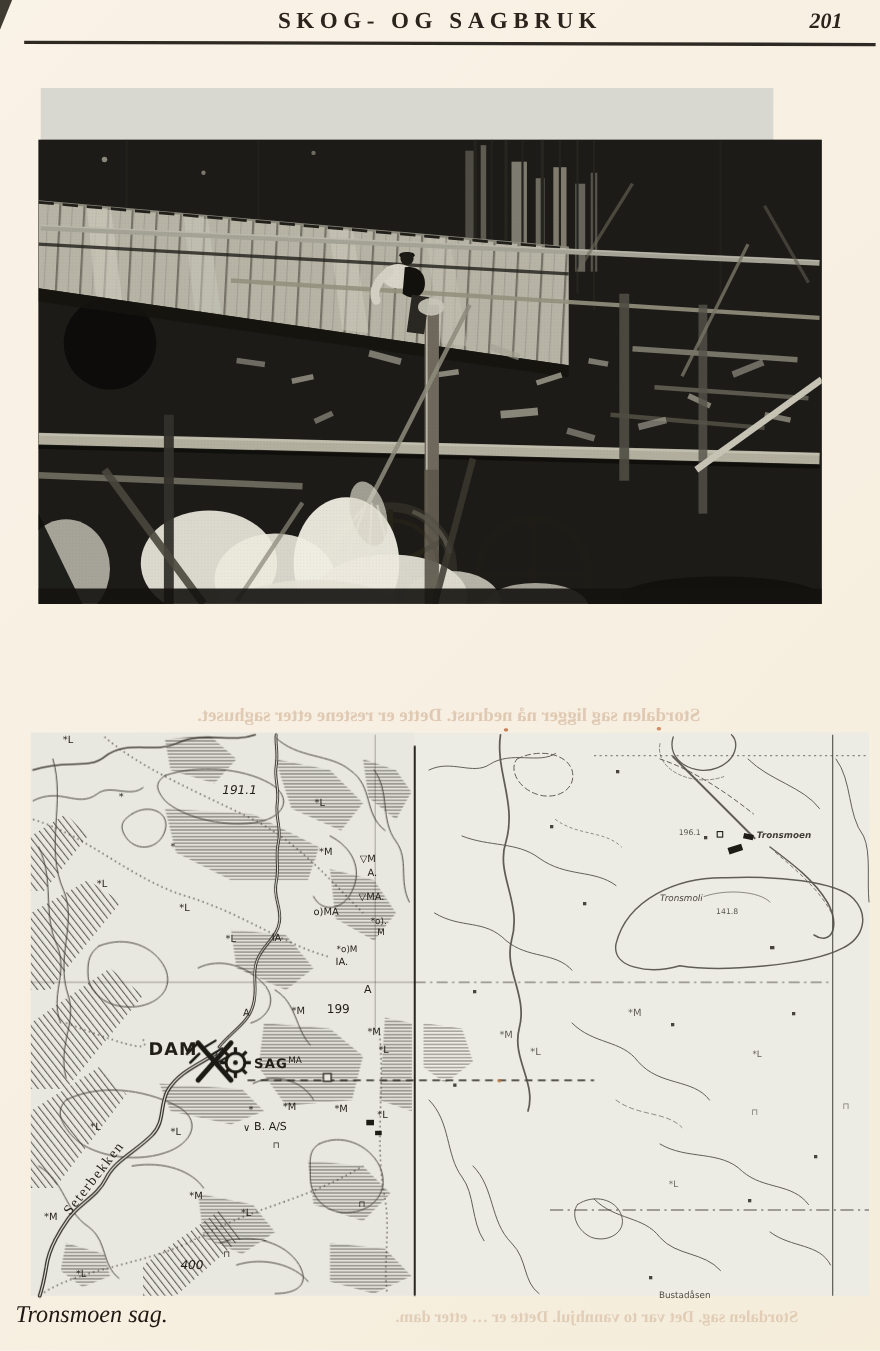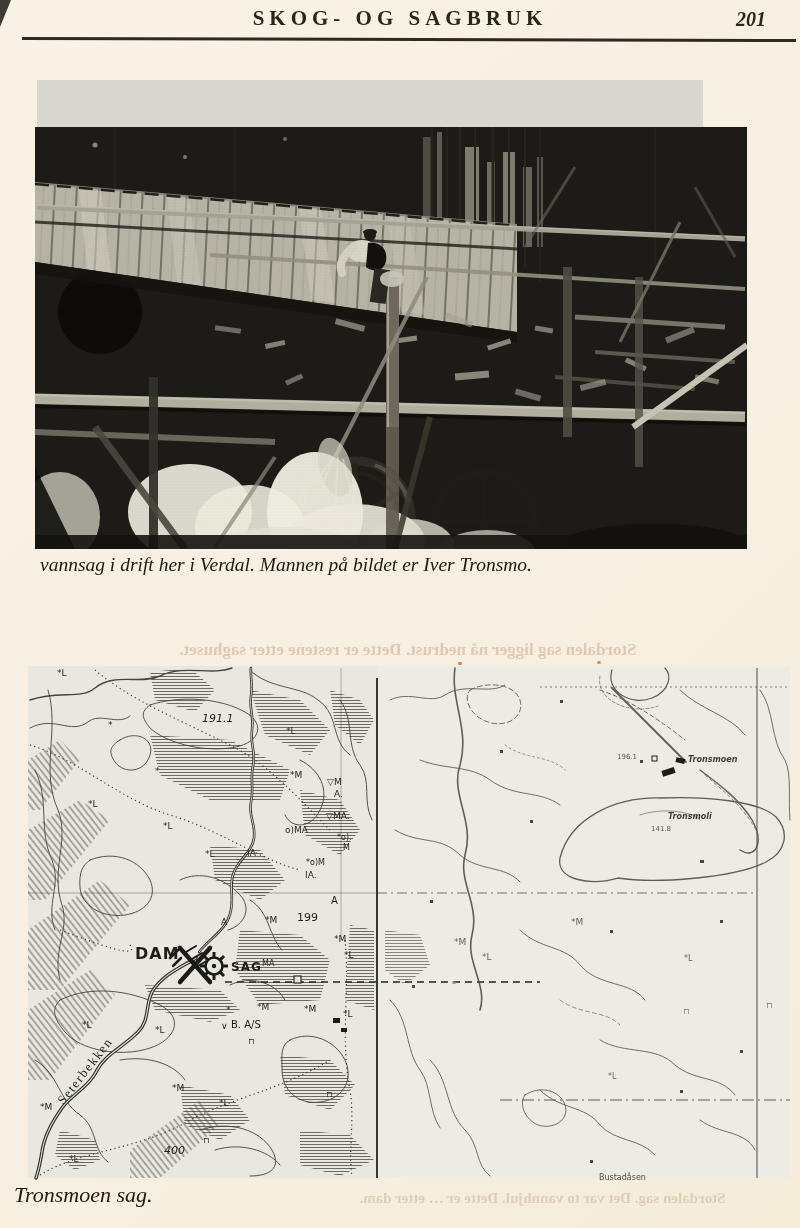--- a/index.html
+++ b/index.html
@@ -191,21 +191,20 @@
       <line x1="240" y1="330" x2="180" y2="420" stroke="#8a8779" stroke-width="4" opacity="0.7"></line>
       <polygon points="0,340 40,422 0,422" fill="#100f0c" opacity="0.9"></polygon>
       <ellipse cx="620" cy="415" rx="90" ry="18" fill="#12110d"></ellipse>
       <rect x="0" y="408" width="712" height="14" fill="#141310" opacity="0.9"></rect>
     </g>
     <rect width="712" height="422" fill="url(#grain)" opacity="0.25"></rect>
   </svg>
 </div>
 
 <div class="abs caption" id="photo-caption">
-  <div>vannsag i drift her i Verdal. Mannen på bildet er Iver Tronsmo.</div>
 </div>
 
 <div class="ghost" id="ghost-mid">Stordalen sag ligger nå nedrust. Dette er restene etter saghuset.</div>
 <div class="ghost" id="ghost-bottom">Stordalen sag. Det var to vannhjul. Dette er … etter dam.</div>
 
 <svg class="abs" id="map-svg" width="800" height="1228" viewBox="0 0 800 1228">
   <defs>
     <pattern id="hH" width="4" height="3" patternUnits="userSpaceOnUse">
       <line x1="0" y1="1.5" x2="4" y2="1.5" stroke="#45433b" stroke-width="0.9"></line>
     </pattern>
@@ -402,21 +401,21 @@
     <span class="ml" style="left: 82px; top: 1021px; font-size: 9px;">*L</span>
     <span class="ml" style="left: 155px; top: 1026px; font-size: 9px;">*L</span>
     <span class="ml" style="left: 172px; top: 1084px; font-size: 9px;">*M</span>
     <span class="ml" style="left: 219px; top: 1099px; font-size: 9px;">*L</span>
     <span class="ml" style="left: 40px; top: 1103px; font-size: 9px;">*M</span>
     <span class="ml" style="left: 69px; top: 1155px; font-size: 9px;">*L</span>
     <span class="ml" style="left: 164px; top: 1145px; font-size: 11px; font-style: italic;">400</span>
     <span class="ml" style="left: 60px; top: 1096px; font-size: 13px; letter-spacing: 1.5px; font-family: &quot;Liberation Serif&quot;, serif; transform-origin: 0px 50%; transform: rotate(-52deg);">Seterbekken</span>
     <span class="ml" style="left: 617px; top: 754px; font-size: 7px; opacity: 0.75;">196.1</span>
     <span class="ml" style="left: 688px; top: 756px; font-size: 8px; font-weight: bold; font-style: italic; opacity: 0.85;">Tronsmoen</span>
-    <span class="ml" style="left: 668px; top: 813px; font-size: 8px; font-weight: bold; font-style: italic; opacity: 0.85;">Tronsmoli</span>
+    <span class="ml" style="left: 600px; top: 813px; font-size: 8px; font-weight: normal; font-style: italic; opacity: 0.85;">Tronsmoli</span>
     <span class="ml" style="left: 651px; top: 826px; font-size: 7px; opacity: 0.75;">141.8</span>
     <span class="ml" style="left: 599px; top: 1126px; font-size: 8px; opacity: 0.8; margin-top: 48px;">Bustadåsen</span>
     <span class="ml" style="left: 454px; top: 938px; font-size: 9px; opacity: 0.7;">*M</span>
     <span class="ml" style="left: 482px; top: 953px; font-size: 9px; opacity: 0.7;">*L</span>
     <span class="ml" style="left: 571px; top: 918px; font-size: 9px; opacity: 0.7;">*M</span>
     <span class="ml" style="left: 684px; top: 955px; font-size: 8px; opacity: 0.7;">*L</span>
     <span class="ml" style="left: 608px; top: 1073px; font-size: 8px; opacity: 0.65;">*L</span>
     <span class="ml" style="left: 248px; top: 1038px; font-size: 8px;">⊓</span>
     <span class="ml" style="left: 326px; top: 1091px; font-size: 8px;">⊓</span>
     <span class="ml" style="left: 203px; top: 1137px; font-size: 8px;">⊓</span>

